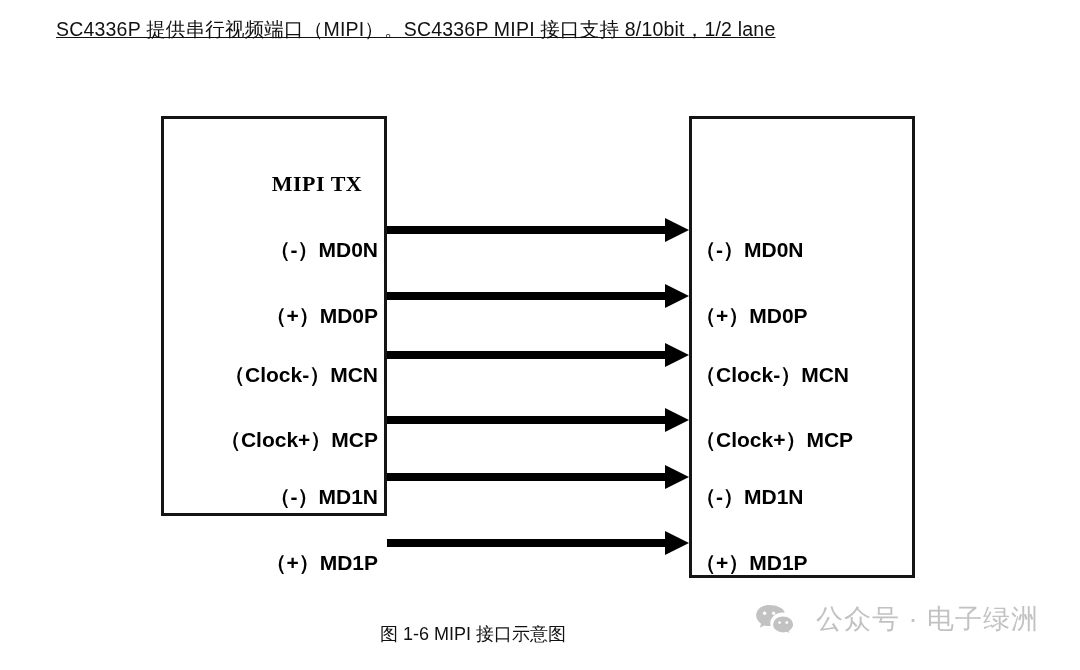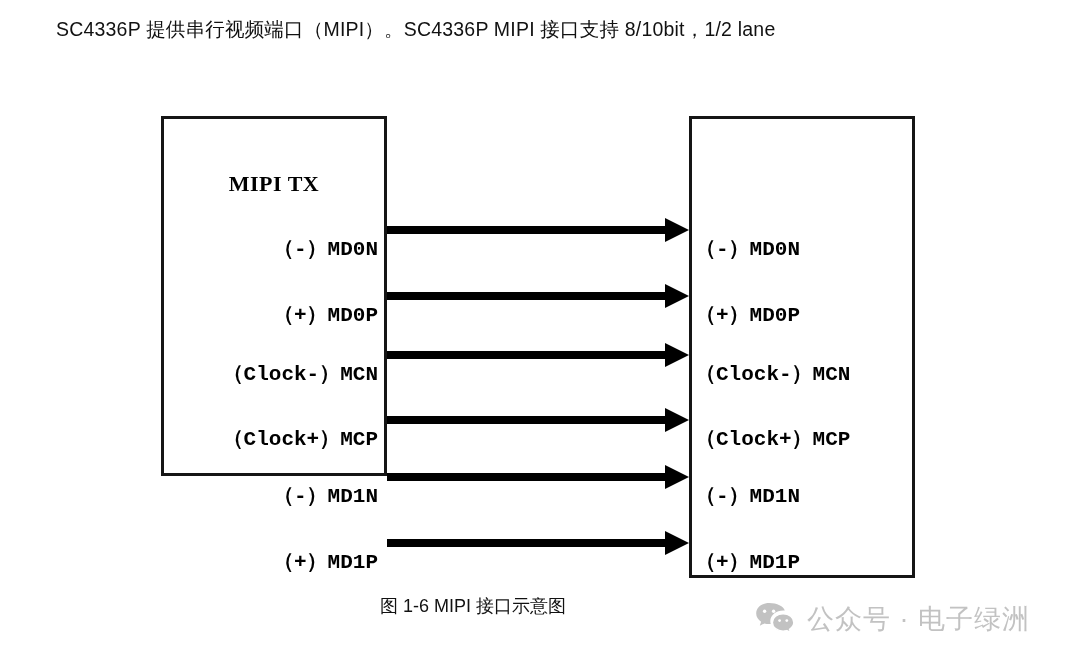--- a/index.html
+++ b/index.html
@@ -23,20 +23,21 @@
     top: 12px;
     width: 1060px;
     font-family: "Liberation Sans", "DejaVu Sans", sans-serif;
     font-size: 19.5px;
     line-height: 34px;
     color: #111111;
     letter-spacing: 0.2px;
   }
   #paragraph .line {
     white-space: pre;
+    text-decoration: underline;
   }
   #paragraph .line1 { text-indent: 56px; }
   #paragraph .line2 { text-indent: 0px; }
 
   
   #diagram {
     position: absolute;
     left: 0;
     top: 100px;
     width: 1080px;
@@ -46,21 +47,22 @@
   .chip-box {
     position: absolute;
     box-sizing: border-box;
     border: 3px solid #151515;
     background: #ffffff;
   }
   #tx-box {
     left: 161px;
     top: 16px;
     width: 226px;
-    height: 360px;
+    height: 400px;
+    padding-left: 43px;
   }
   #rx-box {
     left: 689px;
     top: 16px;
     width: 226px;
     height: 462px;
   }
 
   .box-title {
     position: absolute;
@@ -71,21 +73,21 @@
     font-weight: bold;
     font-family: "Liberation Serif", "DejaVu Serif", serif;
     letter-spacing: 0.5px;
     white-space: nowrap;
   }
 
   .pin-label {
     position: absolute;
     font-size: 21px;
     font-weight: bold;
-    font-family: Liberation Mono, monospace;
+    font-family: Liberation Sans, sans-serif;
     white-space: nowrap;
     line-height: 1;
   }
   .pin-left {
     right: 6px;
     text-align: right;
     transform: translateY(-50%);
   }
   .pin-right {
     left: 3px;
@@ -119,37 +121,37 @@
     height: 0;
     border-top: 12px solid transparent;
     border-bottom: 12px solid transparent;
     border-left: 24px solid #000000;
   }
 
   
   #caption {
     position: absolute;
     left: 0;
-    top: 594px;
+    top: 622px;
     width: 946px;
     text-align: center;
     font-family: "Liberation Sans", "DejaVu Sans", sans-serif;
     font-size: 18px;
     color: #111111;
     white-space: pre;
   }
 
   
   #watermark {
     position: absolute;
     left: 755px;
     top: 601px;
     display: flex;
-    align-items: flex-start;
-    gap: 12px;
+    align-items: flex-end;
+    gap: 21px;
     color: #c2c2c2;
   }
   #watermark .wm-text {
     font-family: "Liberation Sans", "DejaVu Sans", sans-serif;
     font-size: 27px;
     color: #c2c2c2;
     letter-spacing: 1px;
     white-space: nowrap;
   }
   #watermark svg { display: block; }

